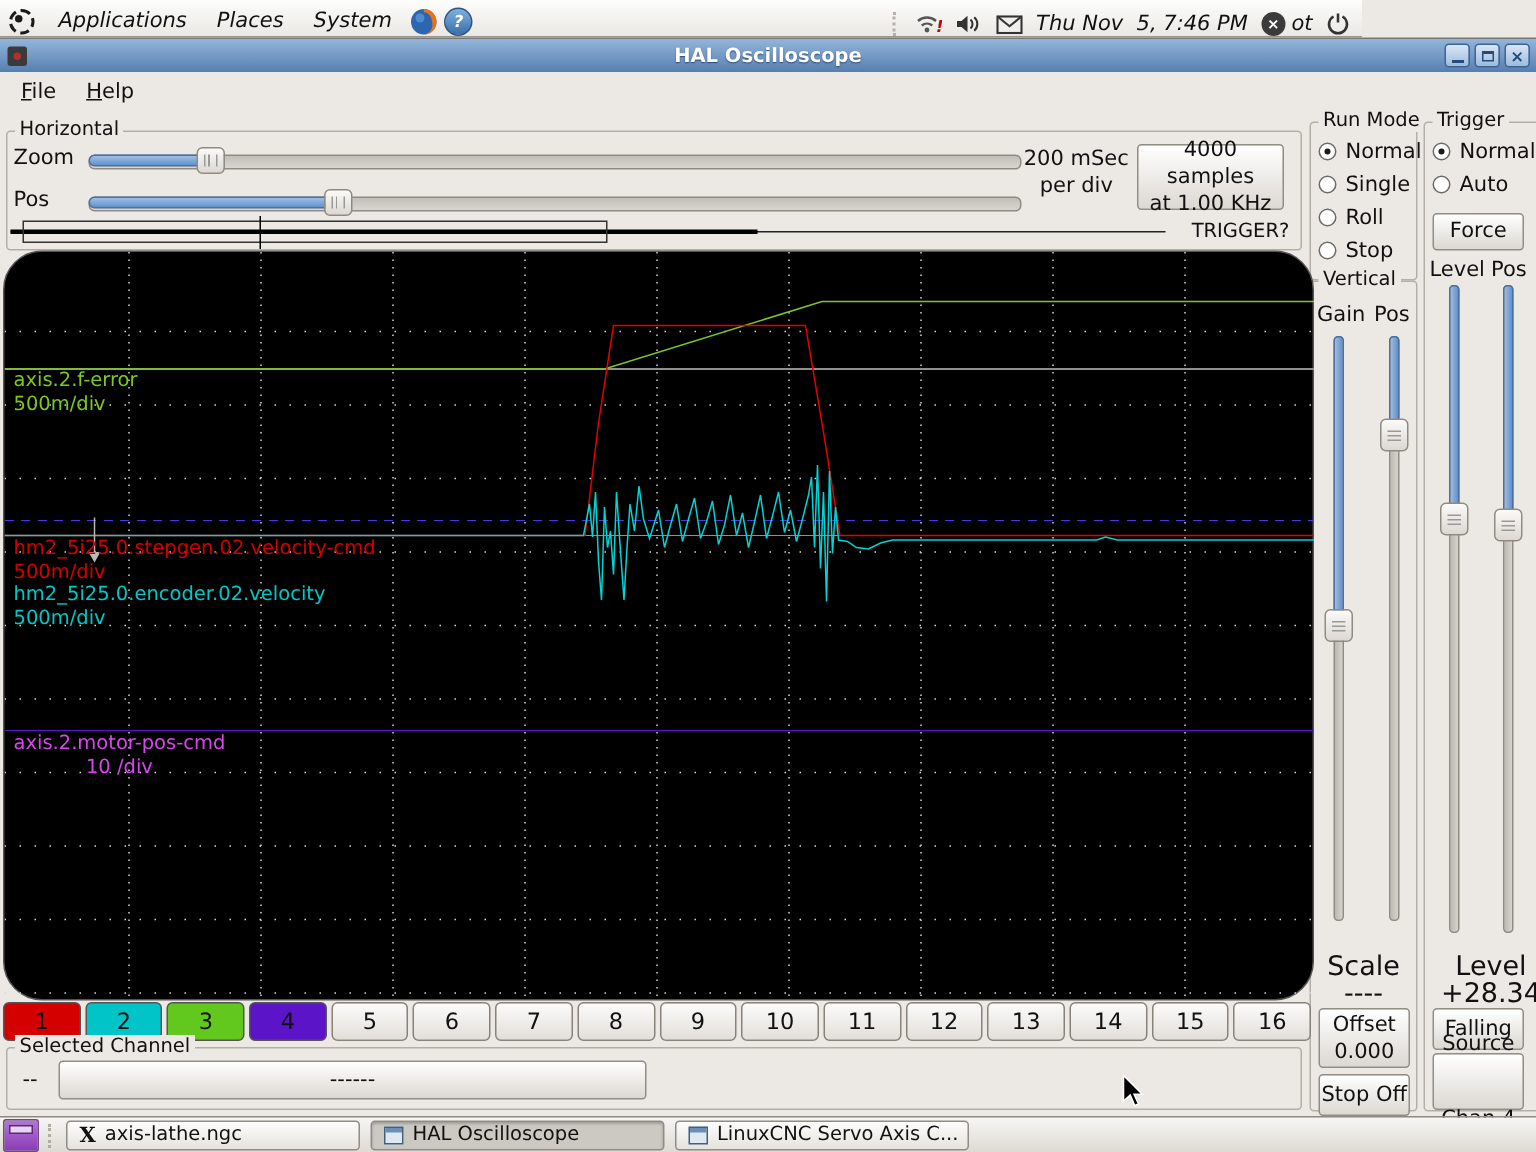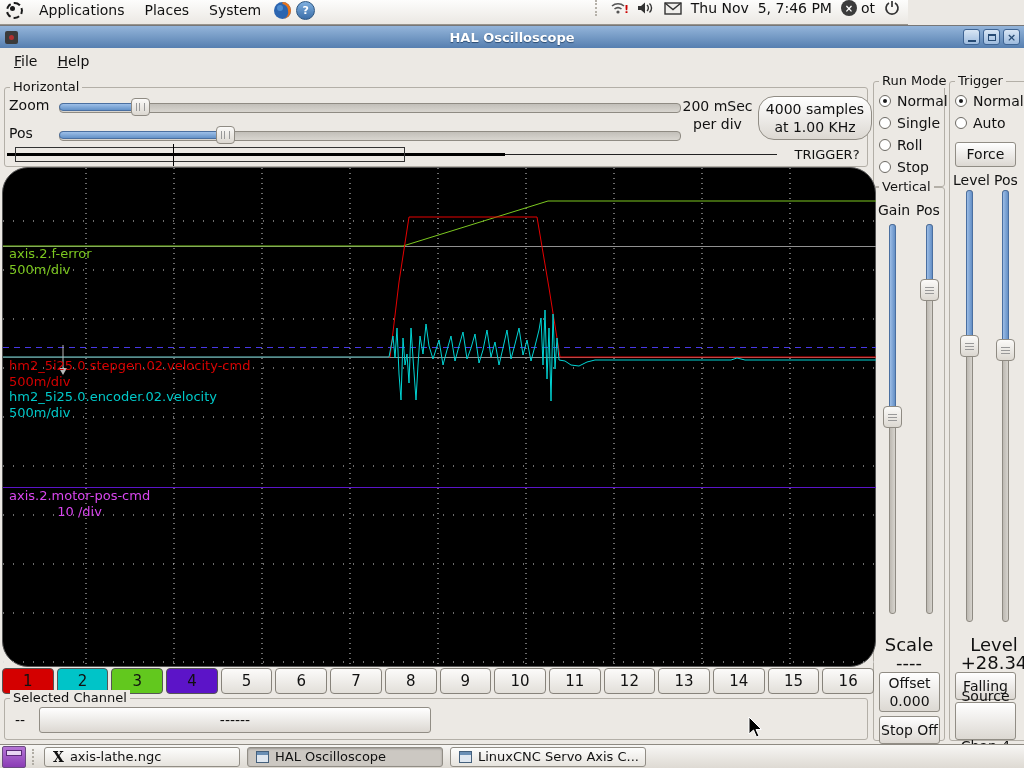--- a/index.html
+++ b/index.html
@@ -1,21 +1,21 @@
 <!DOCTYPE html>
 <html><head>
 <meta charset="utf-8">
 <style>
   html,body{margin:0;padding:0;background:#555;}
   #screen{position:relative;width:1024px;height:768px;background:#ece9e4;overflow:hidden;
           font-family:"DejaVu Sans","Liberation Sans",sans-serif;color:#111;}
   
   #top-panel{position:absolute;left:0;top:0;width:908px;height:24px;
              background:linear-gradient(180deg,#fdfdfc,#ebe8e3);border-bottom:1px solid #98948c;
-             display:flex;align-items:flex-start;font-size:14px;}
+             display:flex;align-items:flex-end;font-size:14px;font-style:italic;}
   .panel-left{display:flex;align-items:center;gap:4px;padding-left:6px;}
   .panel-menu{padding:2px 8px;cursor:default;}
   .panel-right{margin-left:auto;display:flex;align-items:center;gap:9px;padding-right:8px;}
   #distro-logo{width:17px;height:17px;border-radius:50%;border:2px dashed #1a1a1a;box-sizing:border-box;position:relative;margin-right:4px;}
   #distro-logo::before{content:"";position:absolute;left:2px;top:2px;width:5px;height:5px;border-radius:50%;background:#1a1a1a;}
   .mini-icon{display:inline-flex;align-items:center;justify-content:center;}
   #help-icon-circle{width:17px;height:17px;border-radius:50%;background:linear-gradient(#7fb0e0,#3c6ea8);
       color:#fff;font-size:11px;font-weight:bold;display:flex;align-items:center;justify-content:center;border:1px solid #2c5580;}
   .drag-dots{width:4px;height:16px;border-left:2px dotted #b5b1a9;}
   #user-badge{display:flex;align-items:center;gap:4px;}
@@ -186,21 +186,21 @@
       <span class="hs-label" style="left:4px;top:37px;">Pos</span>
       <span class="hs-track" style="left:54px;top:43px;width:620px;"></span>
       <span class="hs-fill" style="left:54px;top:43px;width:170px;"></span>
       <span class="hs-handle" style="left:211px;top:38px;">
           <span class="grip-v"></span>
         </span>
       <div class="text2" style="left:655px;top:10px;width:115px;">
         <div>200 mSec</div>
           <div>per div</div>
       </div>
-      <div class="btn" style="left:753px;top:8px;width:114px;height:44px;border-radius:16px;">
+      <div class="btn" style="left:753px;top:8px;width:98px;height:44px;">
         <div>4000 samples</div>
           <div>at 1.00 KHz</div>
       </div>
       <div id="record-bar" style="left:2px;top:56px;width:772px;height:22px;">
         <span class="rec-thin" style="left:0;top:10px;width:770px;height:1px;"></span>
         <span class="rec-thick" style="left:0;top:9px;width:498px;height:3px;"></span>
         <span class="rec-box" style="left:8px;top:3px;width:390px;height:15px;"></span>
         <span class="rec-tick" style="left:166px;top:0;width:1px;height:22px;"></span>
       </div>
       <div class="text2" style="left:780px;top:59px;width:84px;font-size:13px;">TRIGGER?</div>

